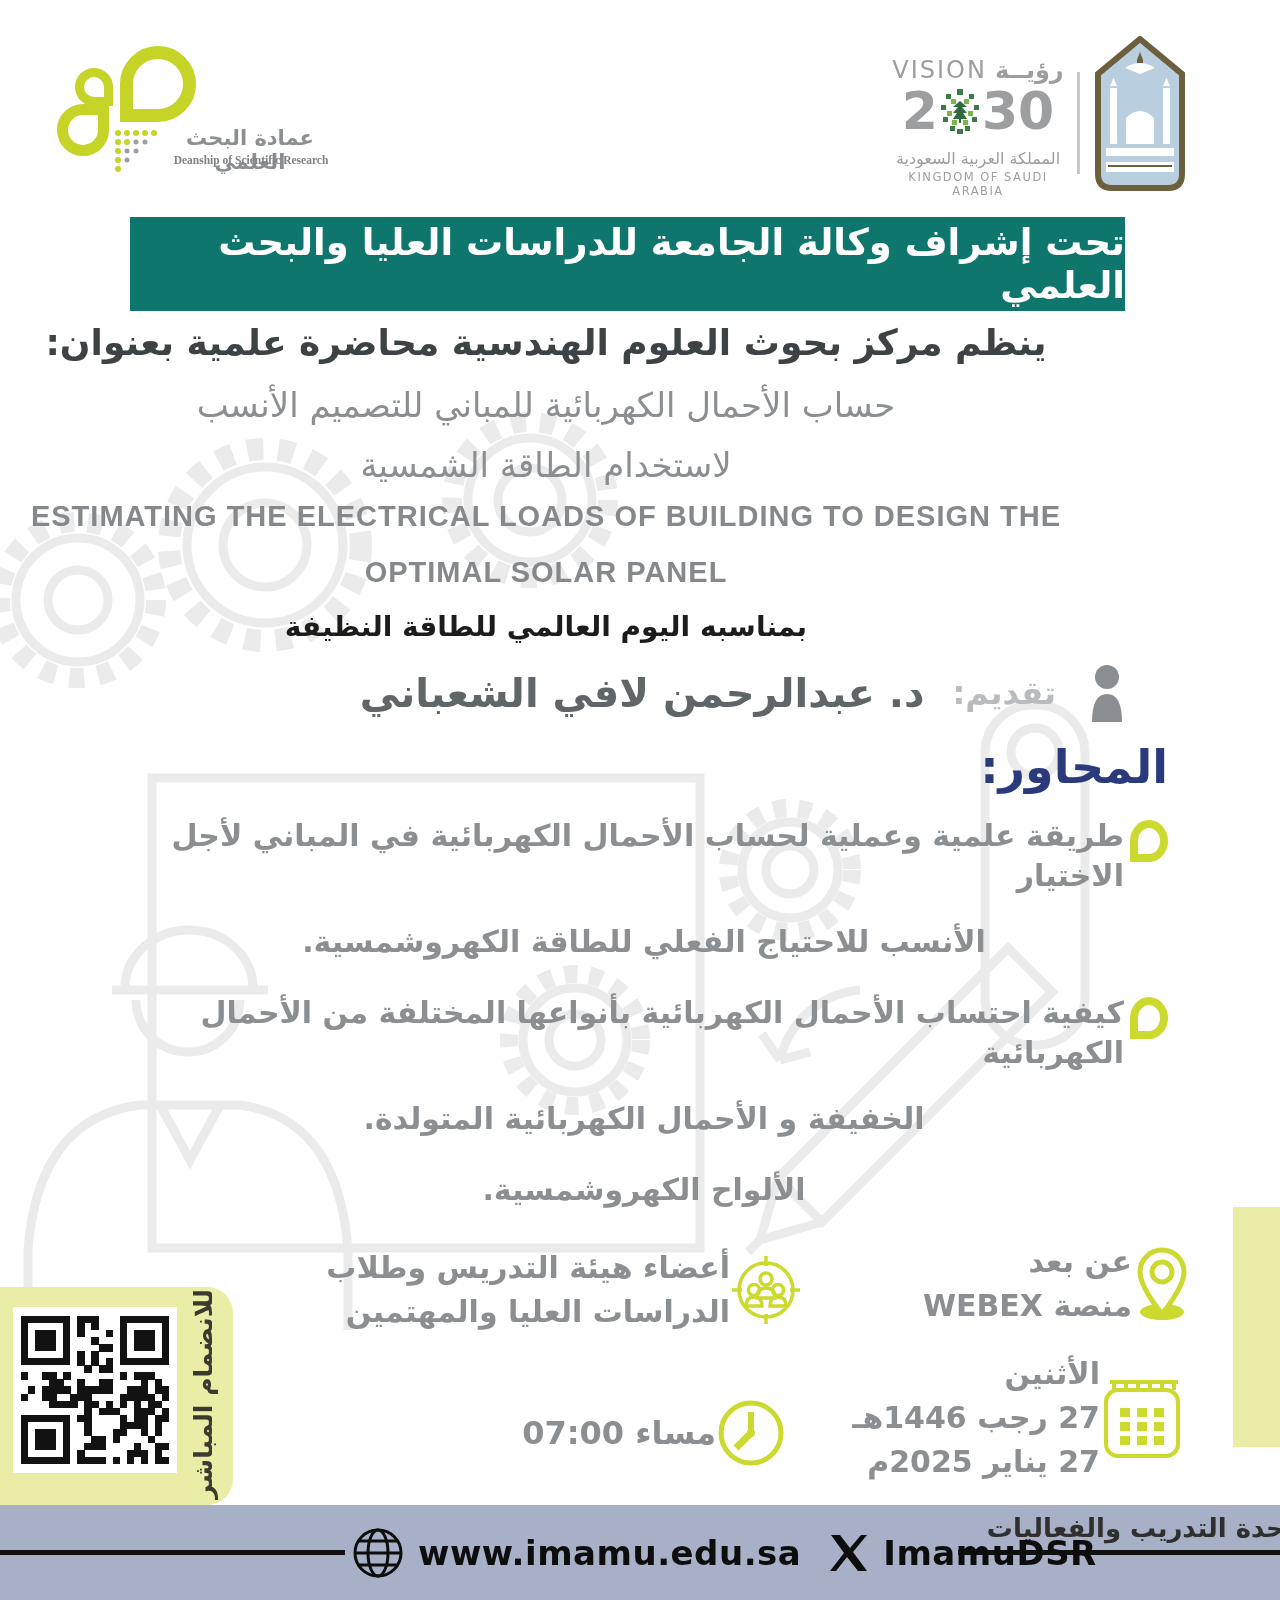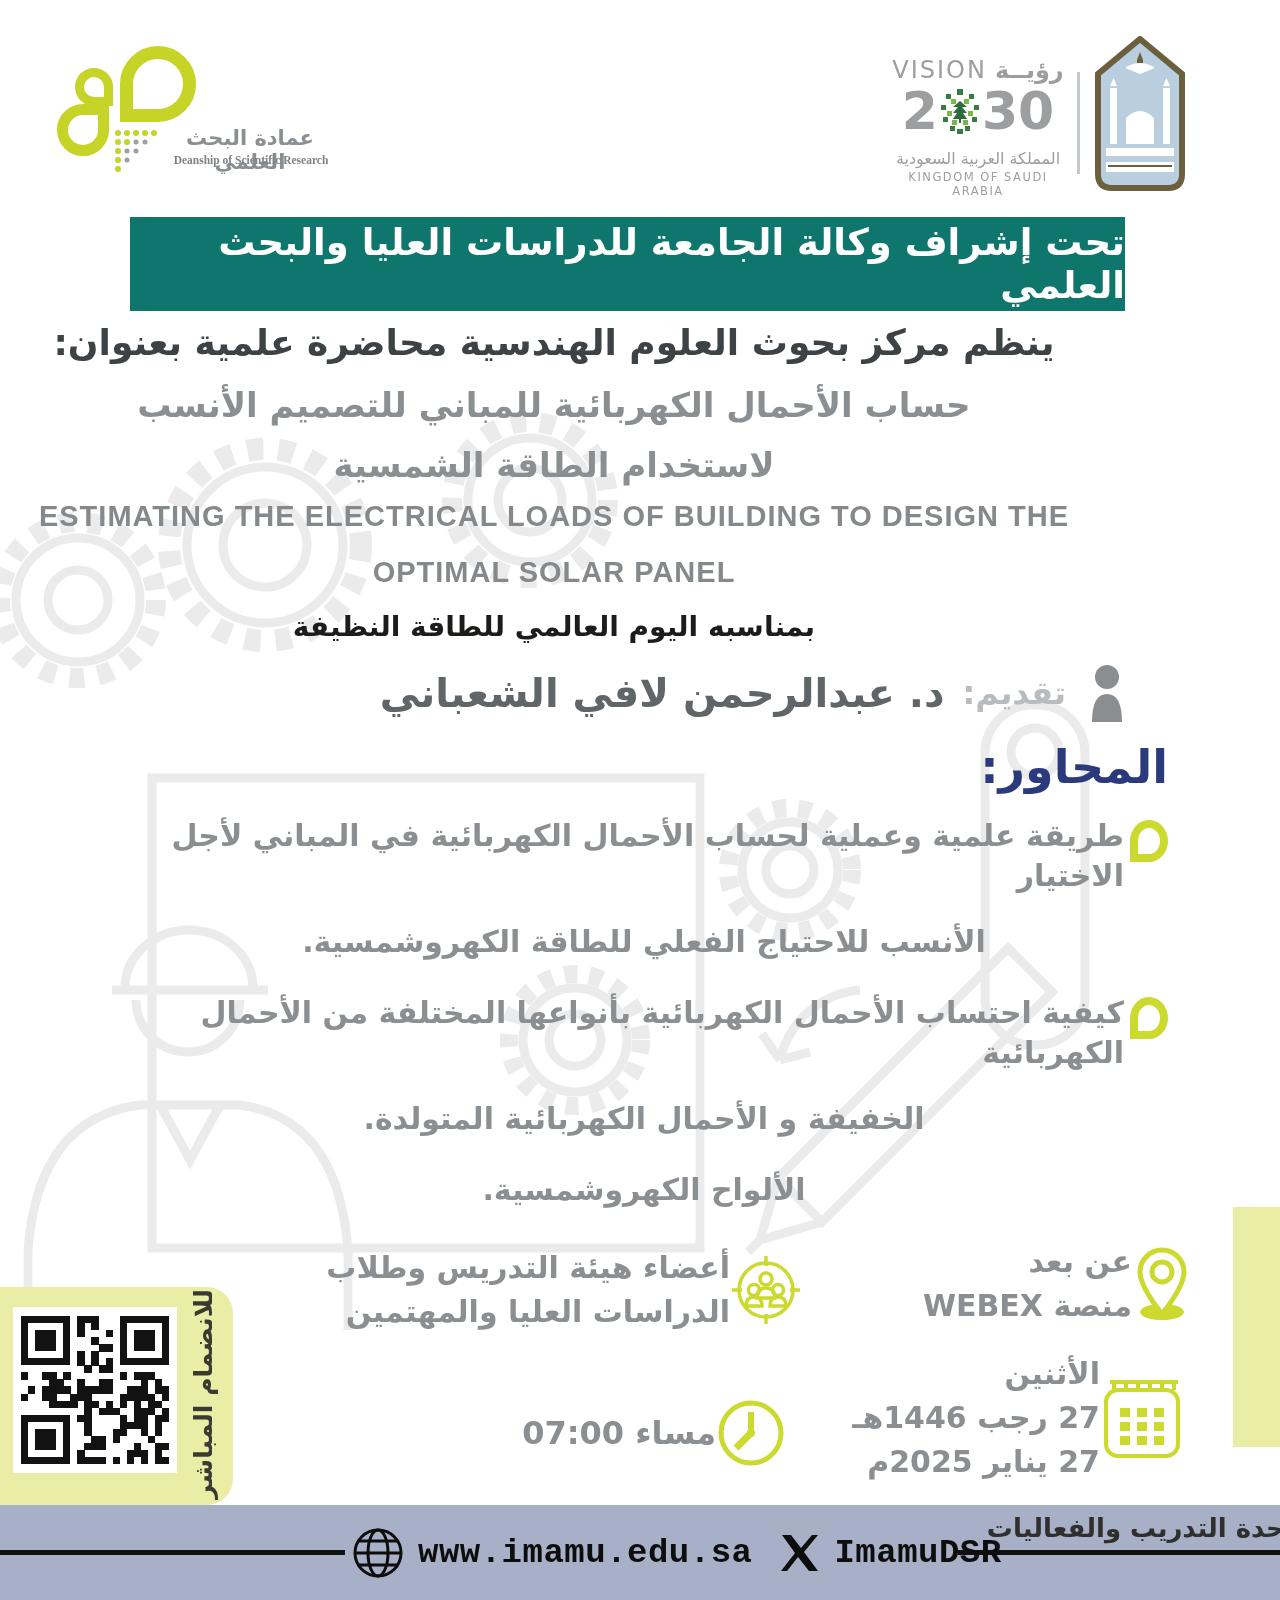--- a/index.html
+++ b/index.html
@@ -22,29 +22,29 @@
   .vision-row1{display:flex;justify-content:center;align-items:center;gap:8px;font-size:24px;letter-spacing:2px;}
   .vision-row1 .ar{direction:rtl;letter-spacing:0;font-weight:bold;}
   .vision-year{display:flex;justify-content:center;align-items:center;font-size:52px;font-weight:bold;line-height:54px;color:#9c9ea0;}
   .vision-kingdom-ar{font-size:16px;direction:rtl;margin-top:11px;}
   .vision-kingdom-en{font-size:11.5px;letter-spacing:1.5px;margin-top:2px;}
   .vdivider{left:1077px;top:72px;width:3px;height:102px;background:#c3c8cb;}
   .shield{left:1090px;top:36px;width:100px;height:158px;}
   
   .banner{left:130px;top:217px;width:995px;height:94px;background:#0f766e;display:flex;align-items:center;justify-content:center;}
   .banner-text{color:#fff;font-size:37px;font-weight:bold;direction:rtl;}
-  .t-center{left:8px;width:1092px;text-align:center;}
+  .t-center{left:0;width:1092px;text-align:center;}
   .organizer{top:322px;font-size:36px;font-weight:bold;color:#3d4244;direction:rtl;}
-  .ar-sub{font-size:34px;font-weight:bold;color:#8b8f91;direction:rtl;}
+  .ar-sub{font-size:34px;font-weight:normal;color:#8b8f91;direction:rtl;}
   .ar-sub1{top:385px;} .ar-sub2{top:445px;}
   .en-title{font-size:29px;font-weight:bold;color:#85898b;letter-spacing:1px;font-family:"Liberation Sans","DejaVu Sans",sans-serif;}
   .en-title1{top:500px;} .en-title2{top:556px;}
   .occasion{top:610px;font-size:28px;font-weight:bold;color:#1c1c1a;direction:rtl;}
   
-  .presenter{right:150px;top:664px;display:flex;align-items:center;gap:18px;}
+  .presenter{right:150px;top:664px;display:flex;align-items:center;gap:28px;}
   .presenter-name{font-size:40px;font-weight:bold;color:#606568;direction:rtl;}
   .presenter-label{font-size:32px;font-weight:bold;color:#b9bcbe;direction:rtl;}
   
   .topics-heading{right:112px;top:740px;font-size:46px;font-weight:bold;color:#2a3a7c;direction:rtl;}
   .topics{right:112px;left:120px;top:816px;}
   .topic{margin-bottom:31px;}
   .topic-l1{position:relative;direction:rtl;text-align:right;padding-right:44px;
             font-size:30px;font-weight:bold;color:#8b8f91;line-height:40px;}
   .topic-marker{position:absolute;right:0;top:4px;width:22px;height:26px;border:8px solid #ccd92e;
                 border-radius:55% 55% 55% 0;}
@@ -64,21 +64,21 @@
   .qr-label{position:absolute;left:203px;top:1394px;transform:translate(-50%,-50%) rotate(-90deg);
             white-space:nowrap;direction:rtl;font-size:25px;font-weight:bold;color:#3a3a30;}
   .side-bar{left:1233px;top:1207px;width:47px;height:240px;background:#eaeda6;}
   
   .footer{left:0;top:1505px;width:1280px;height:95px;background:#a8b0c7;padding-left:33px;}
   .footer-unit{position:absolute;right:12px;top:8px;font-size:26px;font-weight:bold;color:#2f2f2d;direction:rtl;}
   .fline{position:absolute;top:45px;height:5px;background:#101010;}
   .fline-left{left:0;width:345px;}
   .fline-right{left:958px;width:322px;}
   .footer-center{position:absolute;left:352px;top:0;height:95px;display:flex;align-items:center;gap:14px;}
-  .footer-site,.footer-handle{font-size:34px;font-weight:bold;color:#0d0d0d;letter-spacing:0.5px;font-family:Liberation Mono, monospace;}
+  .footer-site,.footer-handle{font-size:34px;font-weight:bold;color:#0d0d0d;letter-spacing:0.5px;}
   .footer-x{margin-left:14px;}
 </style>
 </head>
 <body>
 
 <div class="poster">
 
   <svg class="watermark" viewBox="0 0 1280 1600" fill="none" stroke="#ebebeb" stroke-width="9">
 
     <circle cx="265" cy="545" r="78"></circle>

